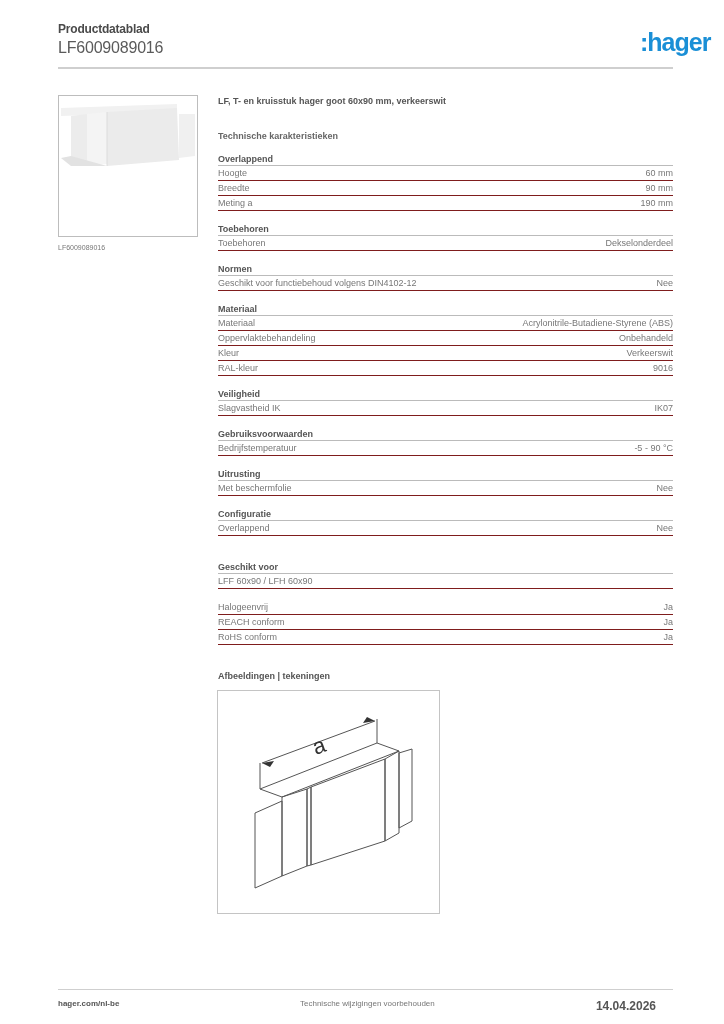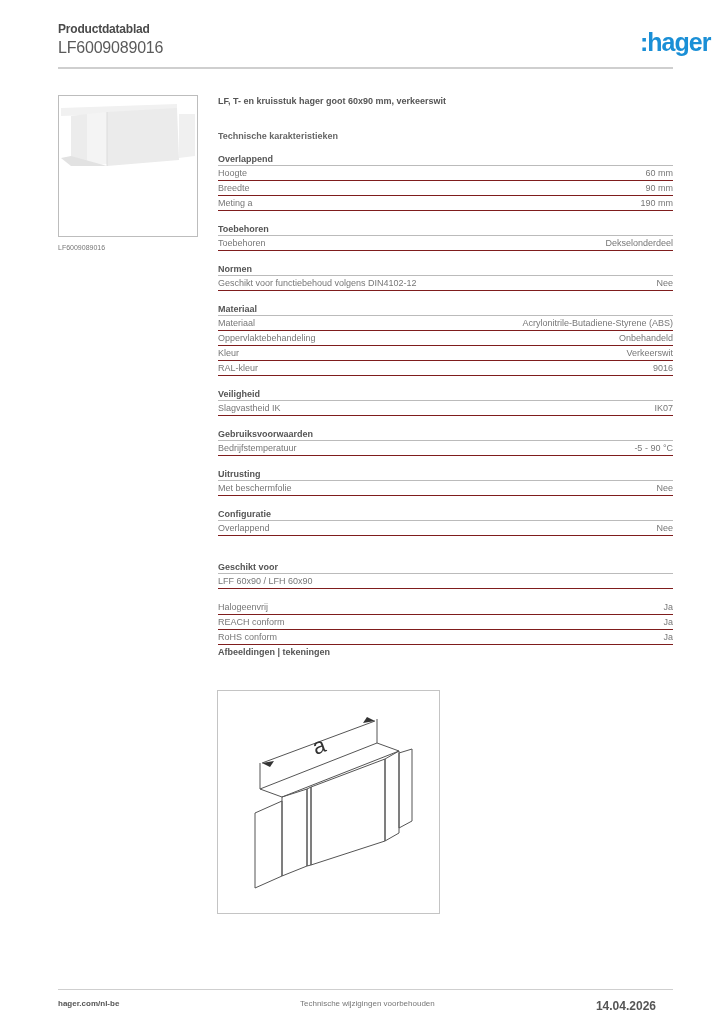--- a/index.html
+++ b/index.html
@@ -15,21 +15,21 @@
   .desc{position:absolute;left:218px;top:96px;font-size:9px;font-weight:bold;color:#555;}
   .tech{position:absolute;left:218px;top:131px;font-size:9px;font-weight:bold;color:#666;}
 
   .specs{position:absolute;left:218px;top:152px;width:455px;}
   .group{margin-bottom:11px;}
   .group-title{font-size:9px;font-weight:bold;color:#555;height:13px;line-height:14px;border-bottom:1.5px solid #bbb;}
   .row{display:flex;justify-content:space-between;font-size:9px;color:#777;height:14px;line-height:14px;border-bottom:1px solid #7f1d1d;}
   .row .v{text-align:right;}
   .gap{height:13px;}
 
-  .drawings-title{position:absolute;left:218px;top:647px;font-size:9px;font-weight:bold;color:#555;}
+  .drawings-title{position:absolute;left:218px;top:671px;font-size:9px;font-weight:bold;color:#555;}
   .drawing{position:absolute;left:217px;top:690px;width:223px;height:224px;border:1px solid #c4c4c4;box-sizing:border-box;}
 
   .ftr-rule{position:absolute;left:58px;top:989px;width:615px;height:1px;background:#cfcfcf;}
   .ftr-left{position:absolute;left:58px;top:999px;font-size:8px;font-weight:bold;color:#555;}
   .ftr-mid{position:absolute;left:300px;top:999px;font-size:8px;color:#777;}
   .ftr-right{position:absolute;right:68px;top:999px;font-size:12px;font-weight:bold;color:#555;}
 </style>
 </head>
 <body>
 

